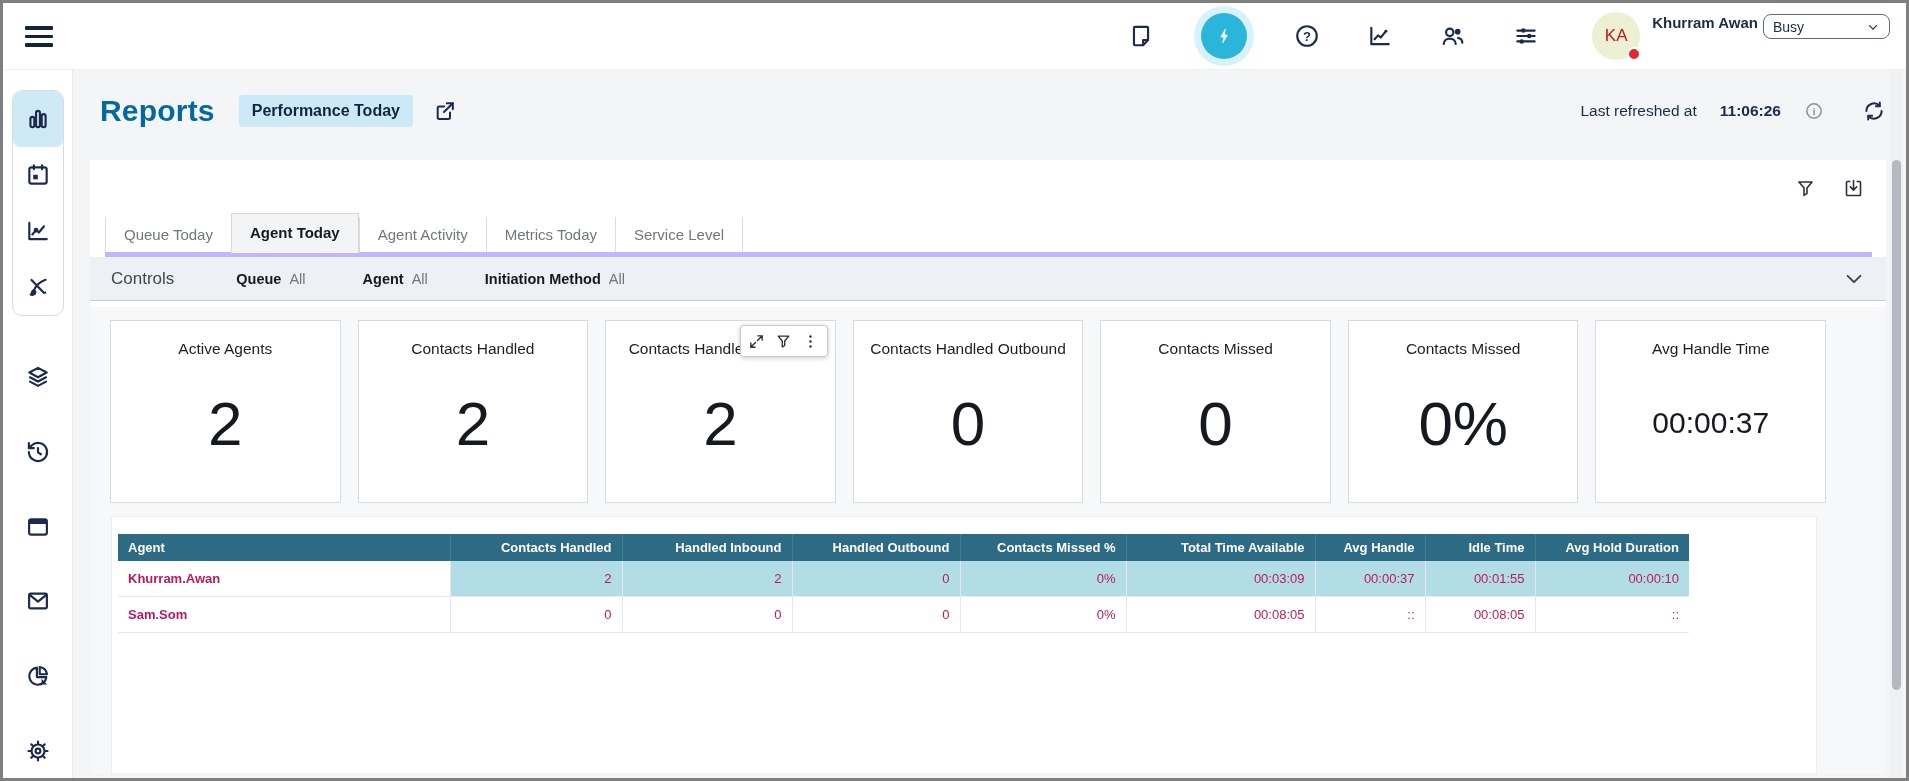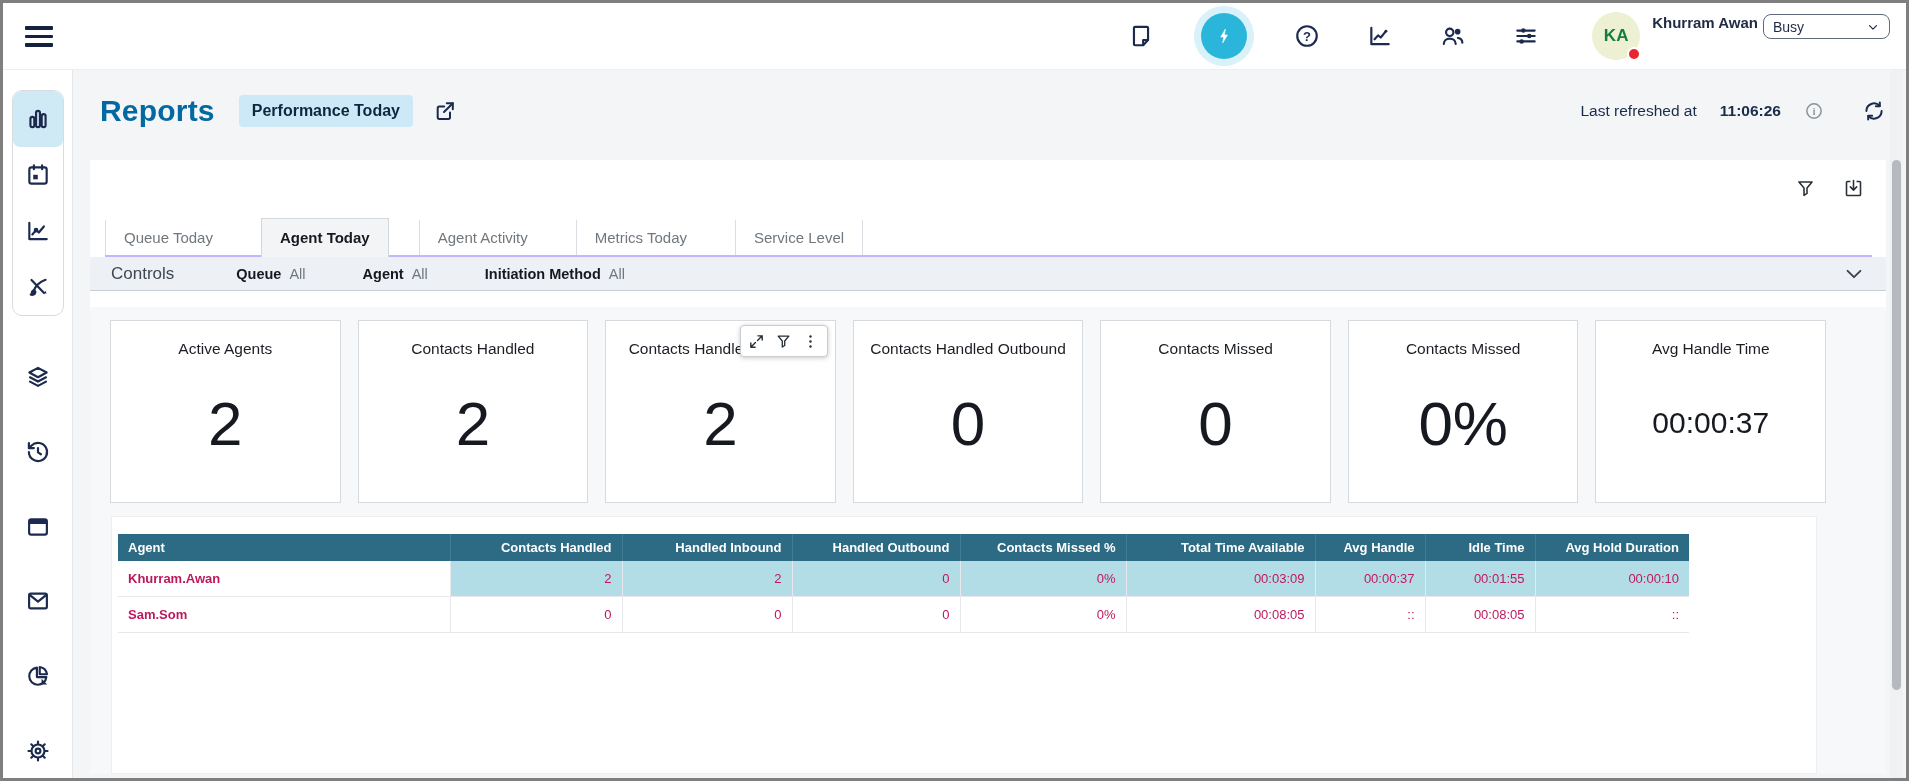--- a/index.html
+++ b/index.html
@@ -10,21 +10,21 @@
   .ic { stroke:#1b2a4e; fill:none; stroke-width:2; stroke-linecap:round; stroke-linejoin:round; }
 
   
   .topbar { position:absolute; left:0; top:0; right:0; height:67px; background:#fff; border-bottom:1px solid #eceef1; z-index:5; }
   .hamburger { position:absolute; left:22px; top:23px; width:28px; cursor:pointer; }
   .hamburger span { display:block; height:3.6px; background:#13233f; border-radius:1px; margin-bottom:5px; }
   .topbar-right { position:absolute; right:16px; top:0; height:100%; display:flex; align-items:center; gap:47px; }
   .tb-icon { width:26px; height:26px; }
   .bolt-wrap { width:46px; height:46px; border-radius:50%; background:#2ab6da; box-shadow:0 0 0 7px #d9f1f8; display:flex; align-items:center; justify-content:center; }
   .user-block { display:flex; align-items:flex-start; gap:12px; margin-left:6px; }
-  .avatar { position:relative; width:48px; height:48px; border-radius:50%; background:#edf0d3; color:#15803d; font-weight:bold; font-size:17px; display:flex; align-items:center; justify-content:center;text-align:center; }
+  .avatar { position:relative; width:48px; height:48px; border-radius:50%; background:#edf0d3; color:#b91c1c; font-weight:normal; font-size:17px; display:flex; align-items:center; justify-content:center;text-align:center; }
   .presence-dot { position:absolute; right:-1px; bottom:-1px; width:14px; height:14px; border-radius:50%; background:#e8262d; border:2px solid #fff; }
   .user-meta { display:flex; flex-direction:row; gap:5px; padding-top:2px; }
   .user-name { font-size:15px; font-weight:bold; color:#1d2b45; }
   .status-select { width:127px; height:25px; border:1.4px solid #5f6b7a; border-radius:8px; padding:0 9px; display:flex; align-items:center; justify-content:space-between; font-size:14px; color:#1d2b45; cursor:pointer; background:#fff; }
 
   
   .sidebar { position:absolute; left:0; top:67px; width:70px; bottom:0; background:#fff; border-right:1px solid #e4e7ea; z-index:4; }
   .sb-group { position:absolute; left:9px; top:20px; width:52px; border:1px solid #d8dce1; border-radius:10px; background:#fff; overflow:hidden; }
   .sb-item { width:100%; height:56px; display:flex; align-items:center; justify-content:center; cursor:pointer; }
   .sb-item.active { background:#cfe9f5; border-radius:9px 9px 7px 7px; }
@@ -40,26 +40,26 @@
   .refresh-group { margin-left:auto; display:flex; align-items:center; gap:23px; font-size:15.5px; color:#1b2b4b; }
   .refresh-group b { font-weight:bold; }
   .info-icon { width:20px; height:20px; cursor:pointer; }
   .refresh-icon { width:24px; height:24px; margin-left:15px; cursor:pointer; }
 
   
   .panel { position:absolute; left:17px; top:90px; width:1796px; bottom:4px; background:#fff; }
   .panel-icons { position:absolute; top:18px; right:22px; display:flex; gap:27px; }
   .panel-icons .pi { width:21px; height:21px; cursor:pointer; }
 
-  .tabstrip { position:absolute; left:15px; right:14px; top:60px; height:37px; display:flex; align-items:center; border-bottom:2px solid #c4b5fd;gap:30px; }
+  .tabstrip { position:absolute; left:15px; right:14px; top:60px; height:37px; display:flex; align-items:flex-end; border-bottom:5px solid #c4b5fd; }
   .tab { padding:9px 18px; font-size:15px; color:#70777d; cursor:pointer; border-left:1px solid #dadde1; white-space:nowrap; }
   .tab.last { border-right:1px solid #dadde1; }
   .tab.active { background:#f2f4f6; border:1px solid #d4d8dd; border-bottom:1px solid #f2f4f6; margin-bottom:-1px; padding:10px 18px 11px; color:#16191f; font-weight:bold; }
 
-  .controls { position:absolute; left:0; right:0; top:97px; height:34px; background:#edf0f4; border-bottom:1px solid #c9ced4; display:flex; align-items:center; padding:0 21px; }
+  .controls { position:absolute; left:0; right:0; top:97px; height:44px; background:#edf0f4; border-bottom:1px solid #c9ced4; display:flex; align-items:center; padding:0 21px; }
   .controls-title { font-size:17px; color:#3f4852; margin-right:62px; }
   .filter { display:flex; align-items:center; gap:8px; margin-right:57px; cursor:pointer; }
   .filter .f-label { font-size:14.5px; font-weight:bold; color:#16191f; }
   .filter .f-value { font-size:14.5px; color:#70777d; }
   .controls-chevron { margin-left:auto; width:22px; height:22px; cursor:pointer; }
 
   .content { position:absolute; left:0; right:0; top:147px; bottom:0; background:#f7f8fa; }
 
   
   .cards { position:absolute; left:20px; right:60px; top:13px; height:183px; display:flex; gap:17px; }

